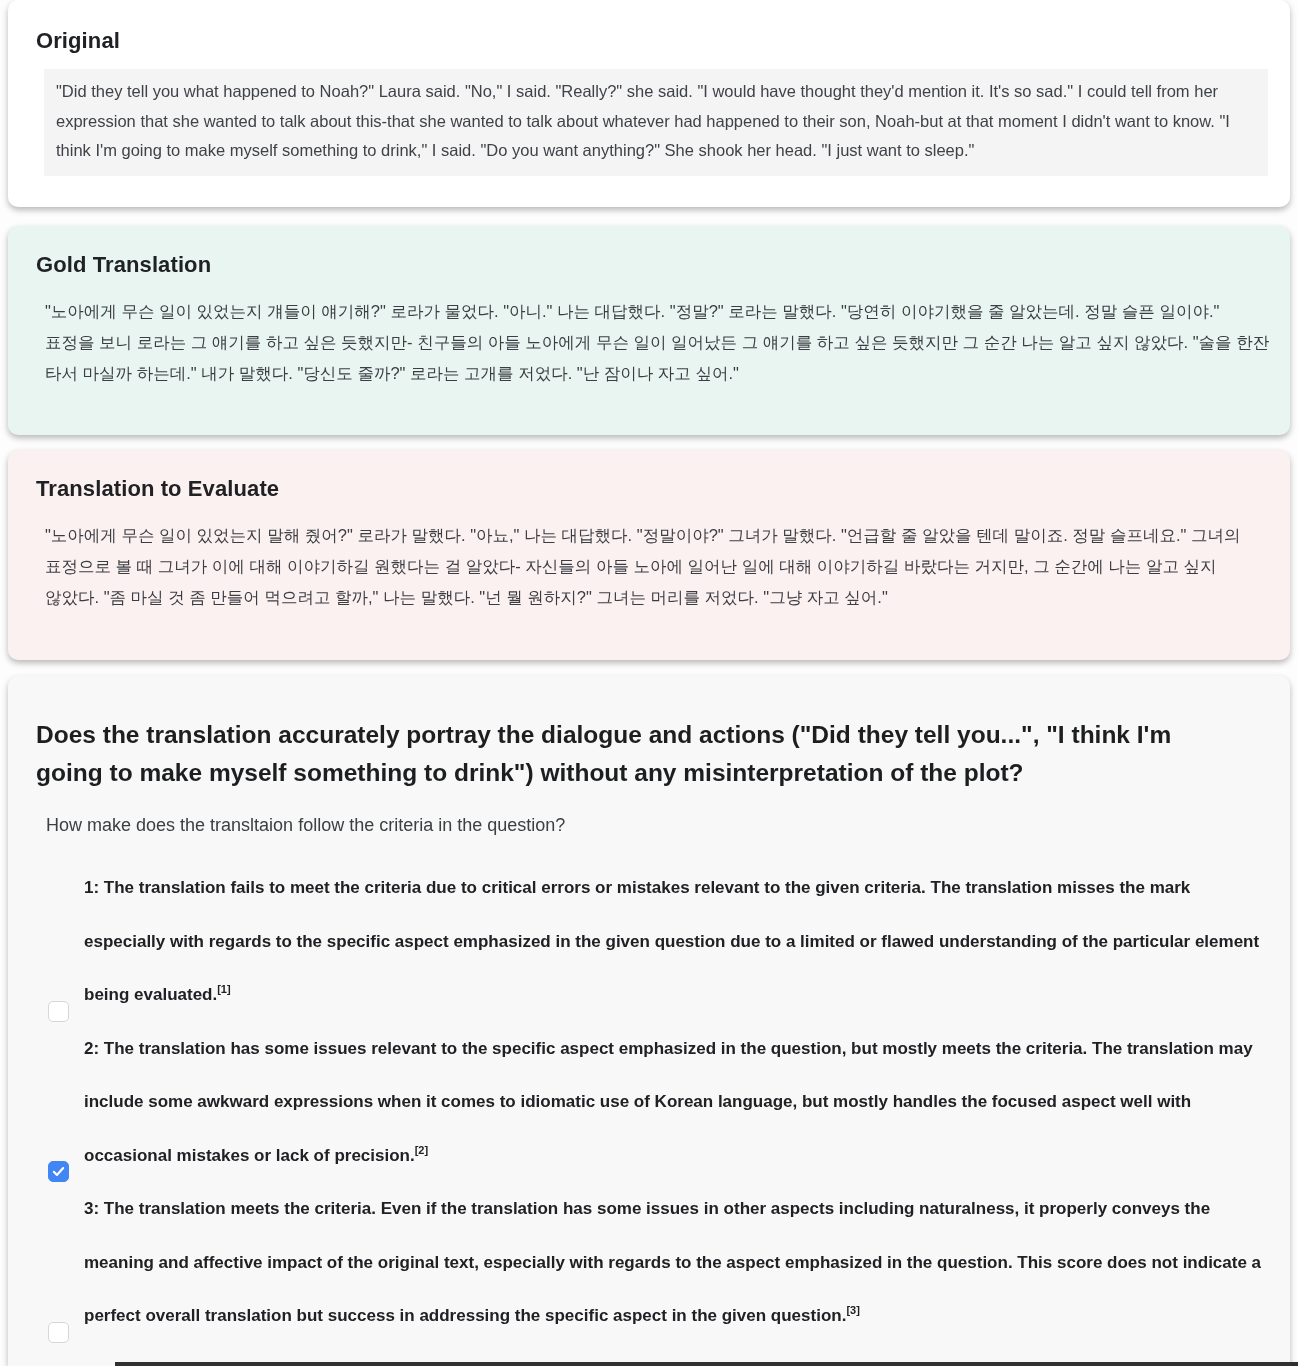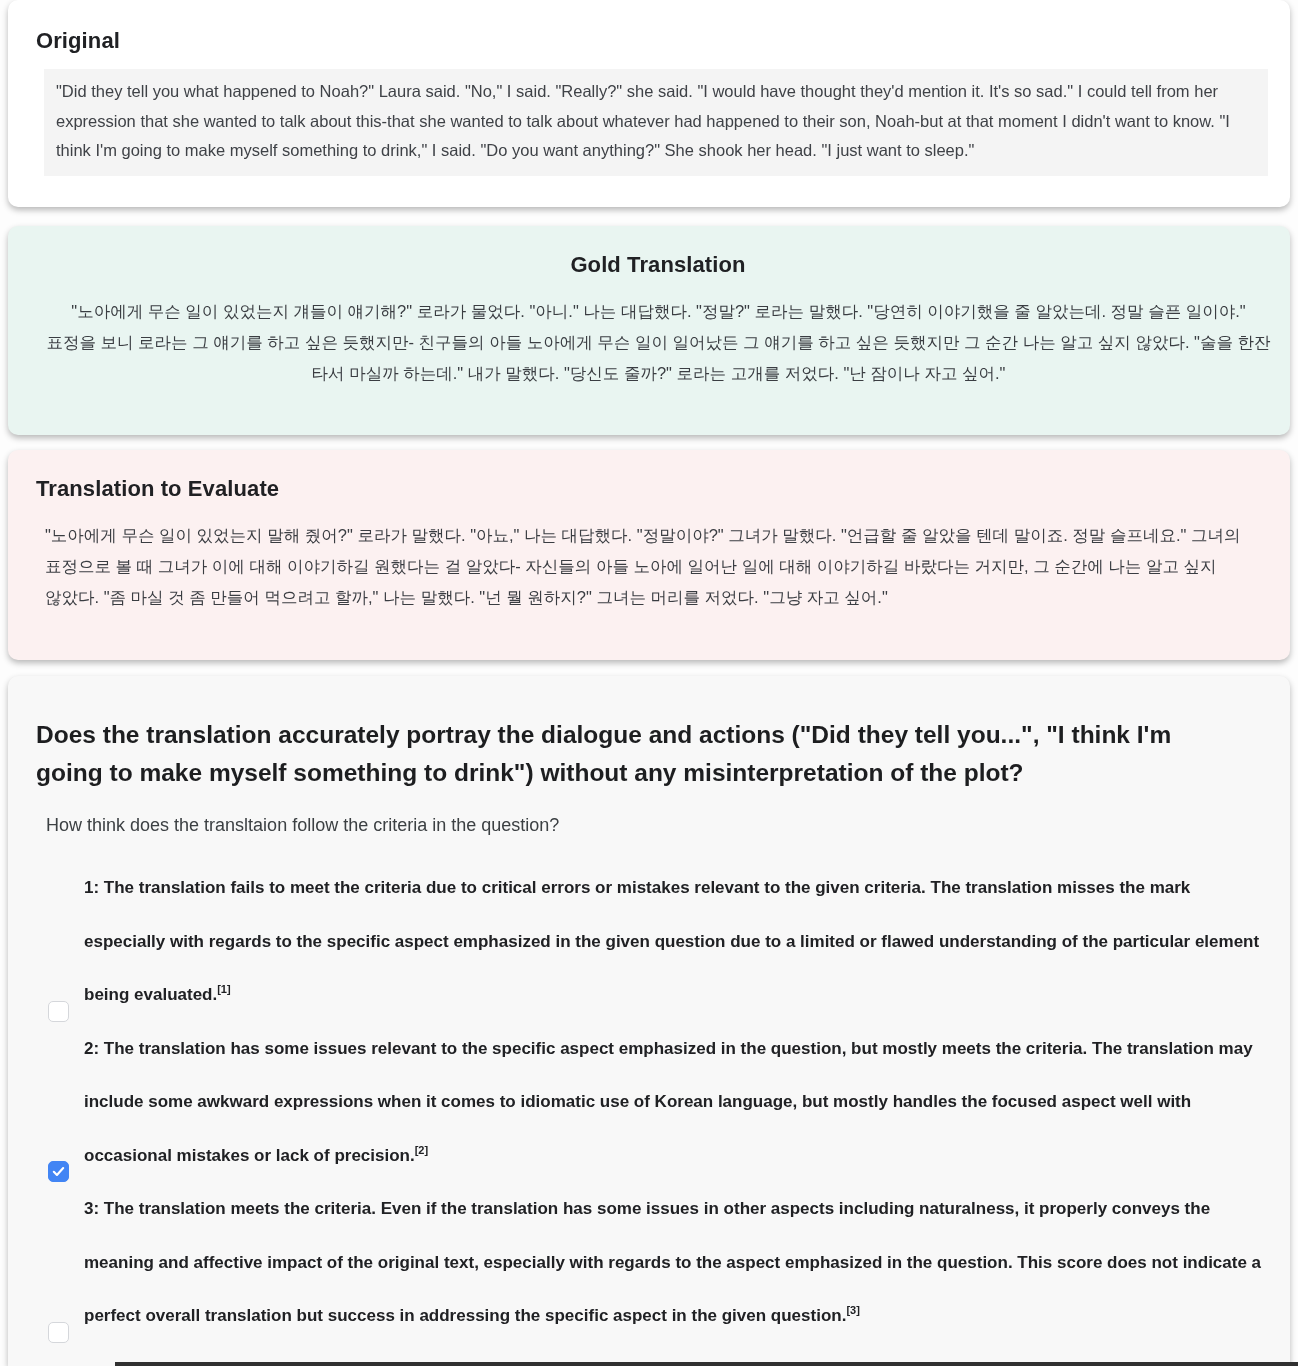--- a/index.html
+++ b/index.html
@@ -36,21 +36,20 @@
     font-size: 16.5px;
     line-height: 29.5px;
     color: #3f4247;
   }
   
   .card-gold {
     background: #e9f5f1;
     height: 209px;
     margin-top: 19px;
     padding: 26px 10px 20px 28px;
-    text-align: center;
   }
   .card-gold .card-title { margin-bottom: 18px; }
   
   .card-evaluate {
     background: #fcf1f1;
     height: 210px;
     margin-top: 15px;
     padding: 26px 24px 30px 28px;
   }
   .card-evaluate .card-title { margin-bottom: 18px; }
@@ -137,21 +136,21 @@
   <div class="korean-text">"노아에게 무슨 일이 있었는지 걔들이 얘기해?" 로라가 물었다. "아니." 나는 대답했다. "정말?" 로라는 말했다. "당연히 이야기했을 줄 알았는데. 정말 슬픈 일이야." 표정을 보니 로라는 그 얘기를 하고 싶은 듯했지만- 친구들의 아들 노아에게 무슨 일이 일어났든 그 얘기를 하고 싶은 듯했지만 그 순간 나는 알고 싶지 않았다. "술을 한잔 타서 마실까 하는데." 내가 말했다. "당신도 줄까?" 로라는 고개를 저었다. "난 잠이나 자고 싶어."</div>
 </section>
 
 <section class="card card-evaluate">
   <h2 class="card-title">Translation to Evaluate</h2>
   <div class="korean-text">"노아에게 무슨 일이 있었는지 말해 줬어?" 로라가 말했다. "아뇨," 나는 대답했다. "정말이야?" 그녀가 말했다. "언급할 줄 알았을 텐데 말이죠. 정말 슬프네요." 그녀의 표정으로 볼 때 그녀가 이에 대해 이야기하길 원했다는 걸 알았다- 자신들의 아들 노아에 일어난 일에 대해 이야기하길 바랐다는 거지만, 그 순간에 나는 알고 싶지 않았다. "좀 마실 것 좀 만들어 먹으려고 할까," 나는 말했다. "넌 뭘 원하지?" 그녀는 머리를 저었다. "그냥 자고 싶어."</div>
 </section>
 
 <section class="card card-question">
   <h2 class="question-title">Does the translation accurately portray the dialogue and actions ("Did they tell you...", "I think I'm going to make myself something to drink") without any misinterpretation of the plot?</h2>
-  <p class="question-prompt">How think does the transltaion follow the criteria in the question?</p>
+  <p class="question-prompt">How make does the transltaion follow the criteria in the question?</p>
 
   <div class="options">
 
     <div class="option">
       <span class="checkbox">
         
       </span>
       <p class="option-label"><span>1: The translation fails to meet the criteria due to critical errors or mistakes relevant to the given criteria. The translation misses the mark especially with regards to the specific aspect emphasized in the given question due to a limited or flawed understanding of the particular element being evaluated.</span><sup>[1]</sup></p>
     </div>
 

